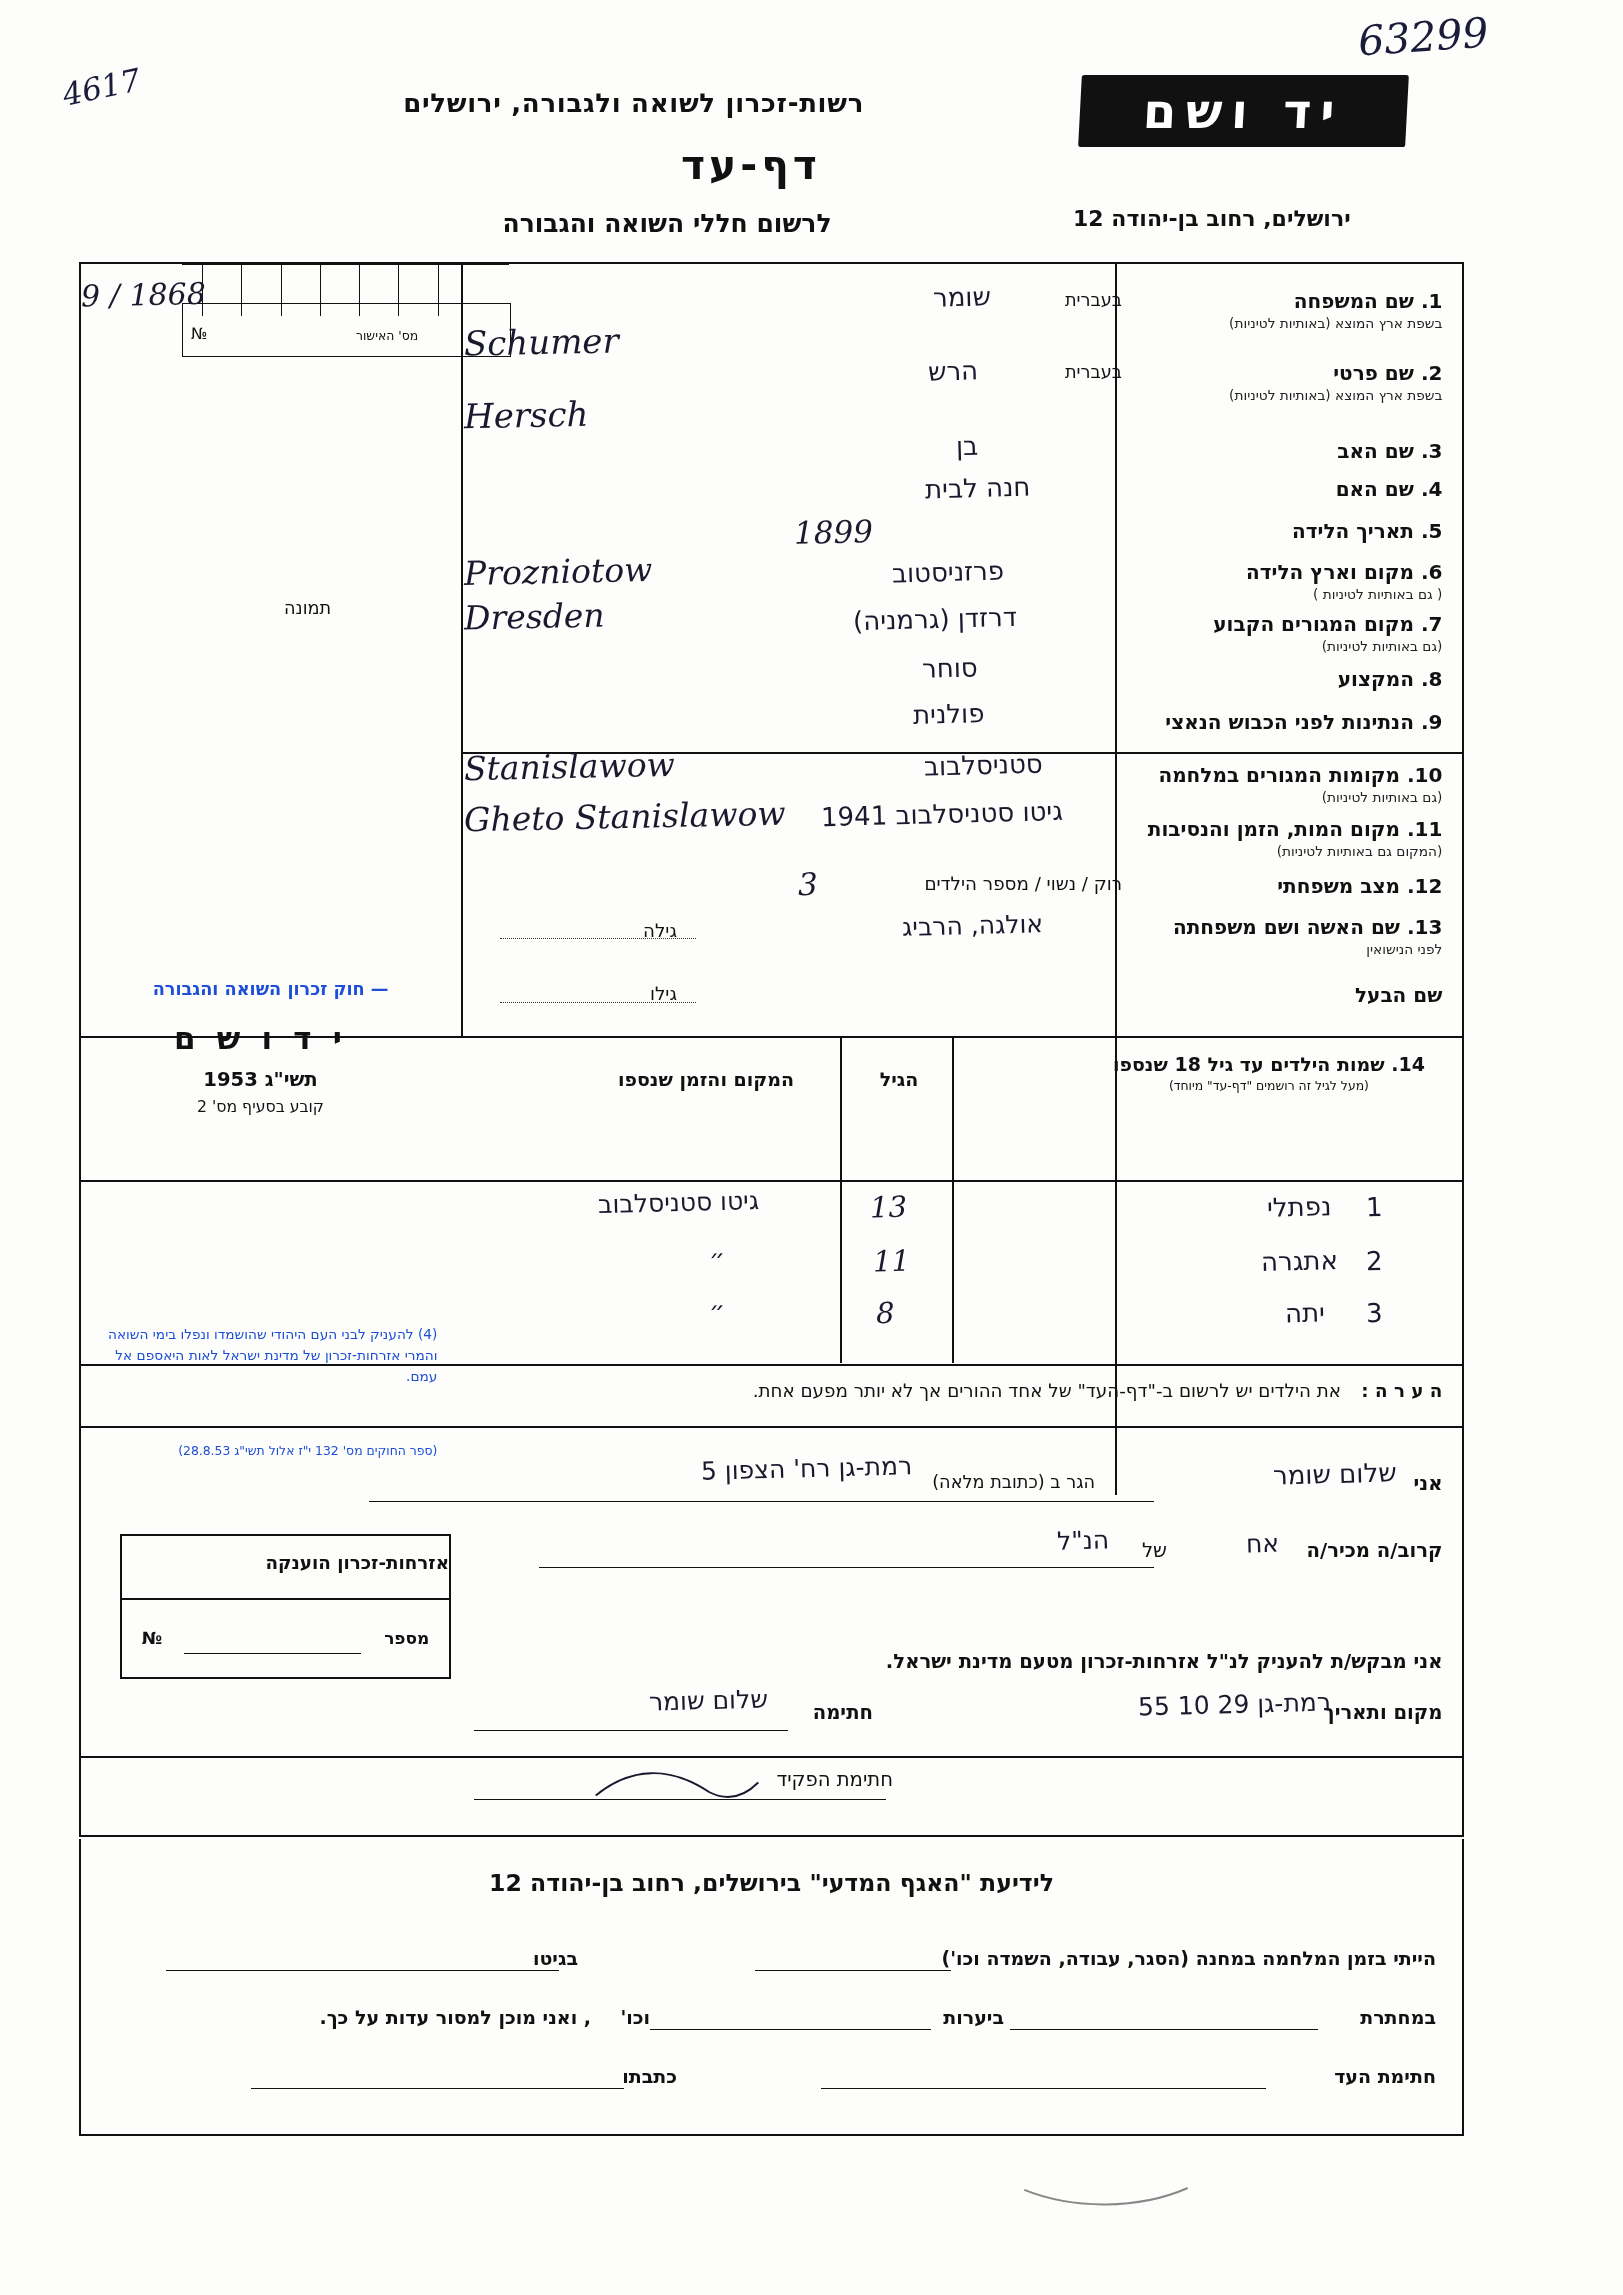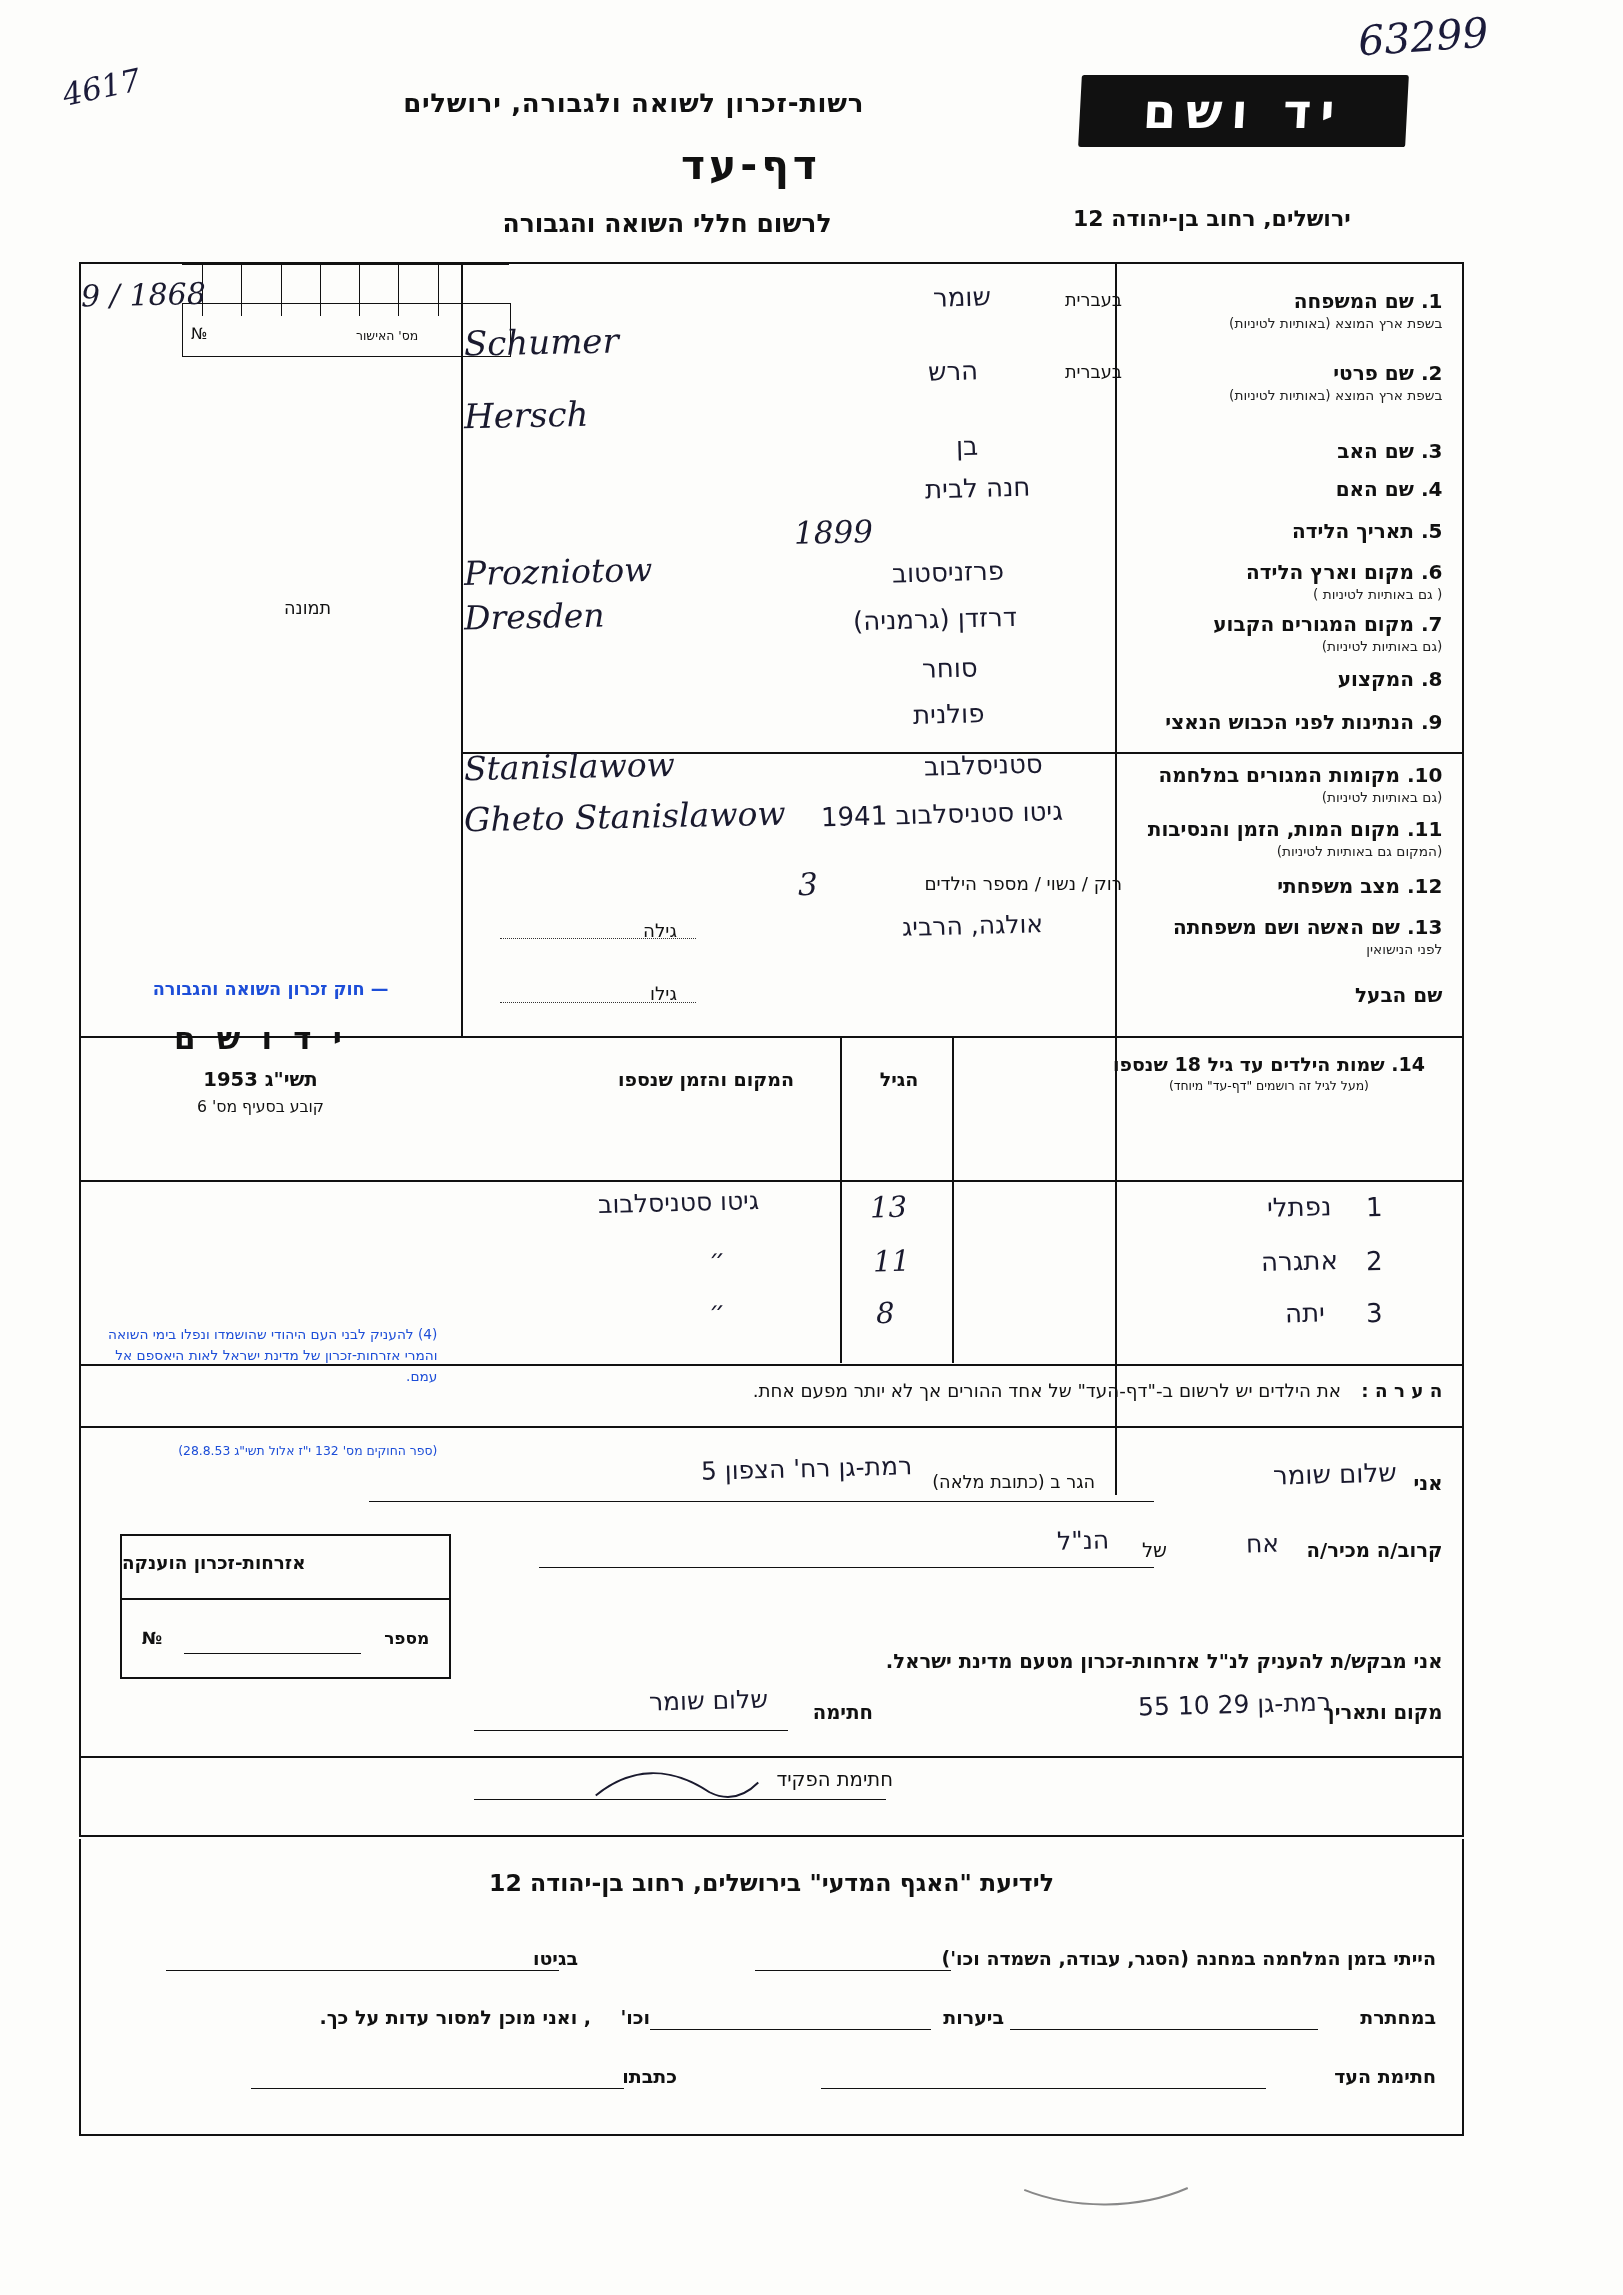--- a/index.html
+++ b/index.html
@@ -122,21 +122,21 @@
   }
   .bt-title{
     position:absolute;width:100%;text-align:center;direction:rtl;
     font-family:"DejaVu Sans",sans-serif;font-weight:bold;font-size:23.6px;
   }
   .bt{
     position:absolute;direction:rtl;text-align:right;
     font-family:"DejaVu Sans",sans-serif;font-weight:bold;font-size:19px;
   }
   .cert-lbl{
-    position:absolute;width:100%;text-align:left;direction:rtl;
+    position:absolute;width:100%;text-align:right;direction:rtl;
     font-family:"DejaVu Sans",sans-serif;font-weight:bold;font-size:18.3px;
   }
   .appr-box{
     position:absolute;left:101px;top:39px;width:327px;height:52px;
     border:1.3px solid #111;
   }
   .smalltick{position:absolute;background:#111;width:1.3px;height:52px;}
   .fineprint{
     position:absolute;direction:rtl;font-family:"DejaVu Sans",sans-serif;font-size:12.4px;
   }
@@ -279,21 +279,21 @@
 
     <div class="hw-heb abs" style="right:419px;top:647px;font-size:25px;">אולגה, הרביג</div>
     <div class="lbl" style="right:785px;top:656px;font-size:18.3px;font-weight:normal;">גילה</div>
     <div class="dots" style="left:419px;top:674px;width:196px;"></div>
     <div class="lbl" style="right:785px;top:719px;font-size:18.3px;font-weight:normal;">גילו</div>
     <div class="dots" style="left:419px;top:738px;width:196px;"></div>
 
     <div class="legal" style="left:19.6px;top:712px;width:340px;text-align:center;font-weight:bold;font-size:17.7px;">— חוק זכרון השואה והגבורה</div>
     <div class="yv-title" style="left:39px;top:756px;font-size:31px;letter-spacing:5.2px;">י ד   ו ש ם</div>
     <div class="yv-title" style="left:39px;top:804px;font-size:19.6px;">תשי"ג 1953</div>
-    <div class="yv-title" style="left:39px;top:833px;font-size:15.7px;font-weight:normal;">קובע בסעיף מס' 6</div>
+    <div class="yv-title" style="left:39px;top:833px;font-size:15.7px;font-weight:normal;">קובע בסעיף מס' 2</div>
     <div class="legal" style="left:16.4px;top:1060px;width:340px;">(4) להעניק לבני העם היהודי שהושמדו ונפלו בימי השואה והמרי אזרחות-זכרון של מדינת ישראל לאות היאספם אל עמם.</div>
     <div class="legal" style="left:16.4px;top:1178px;width:340px;font-size:12.4px;">(ספר החוקים מס' 132 י"ז אלול תשי"ג 28.8.53)</div>
 
     <div class="vline" style="left:759px;top:772px;width:2px;height:327px;"></div>
     <div class="vline" style="left:871px;top:772px;width:2px;height:327px;"></div>
 
     <div class="tblhdr" style="right:19.6px;top:789px;width:347px;">
       <span>14.</span>
       <span>שמות הילדים עד גיל 18 שנספו</span>
       <span class="sub">(מעל לגיל זה רושמים "דף-עד" מיוחד)</span>

